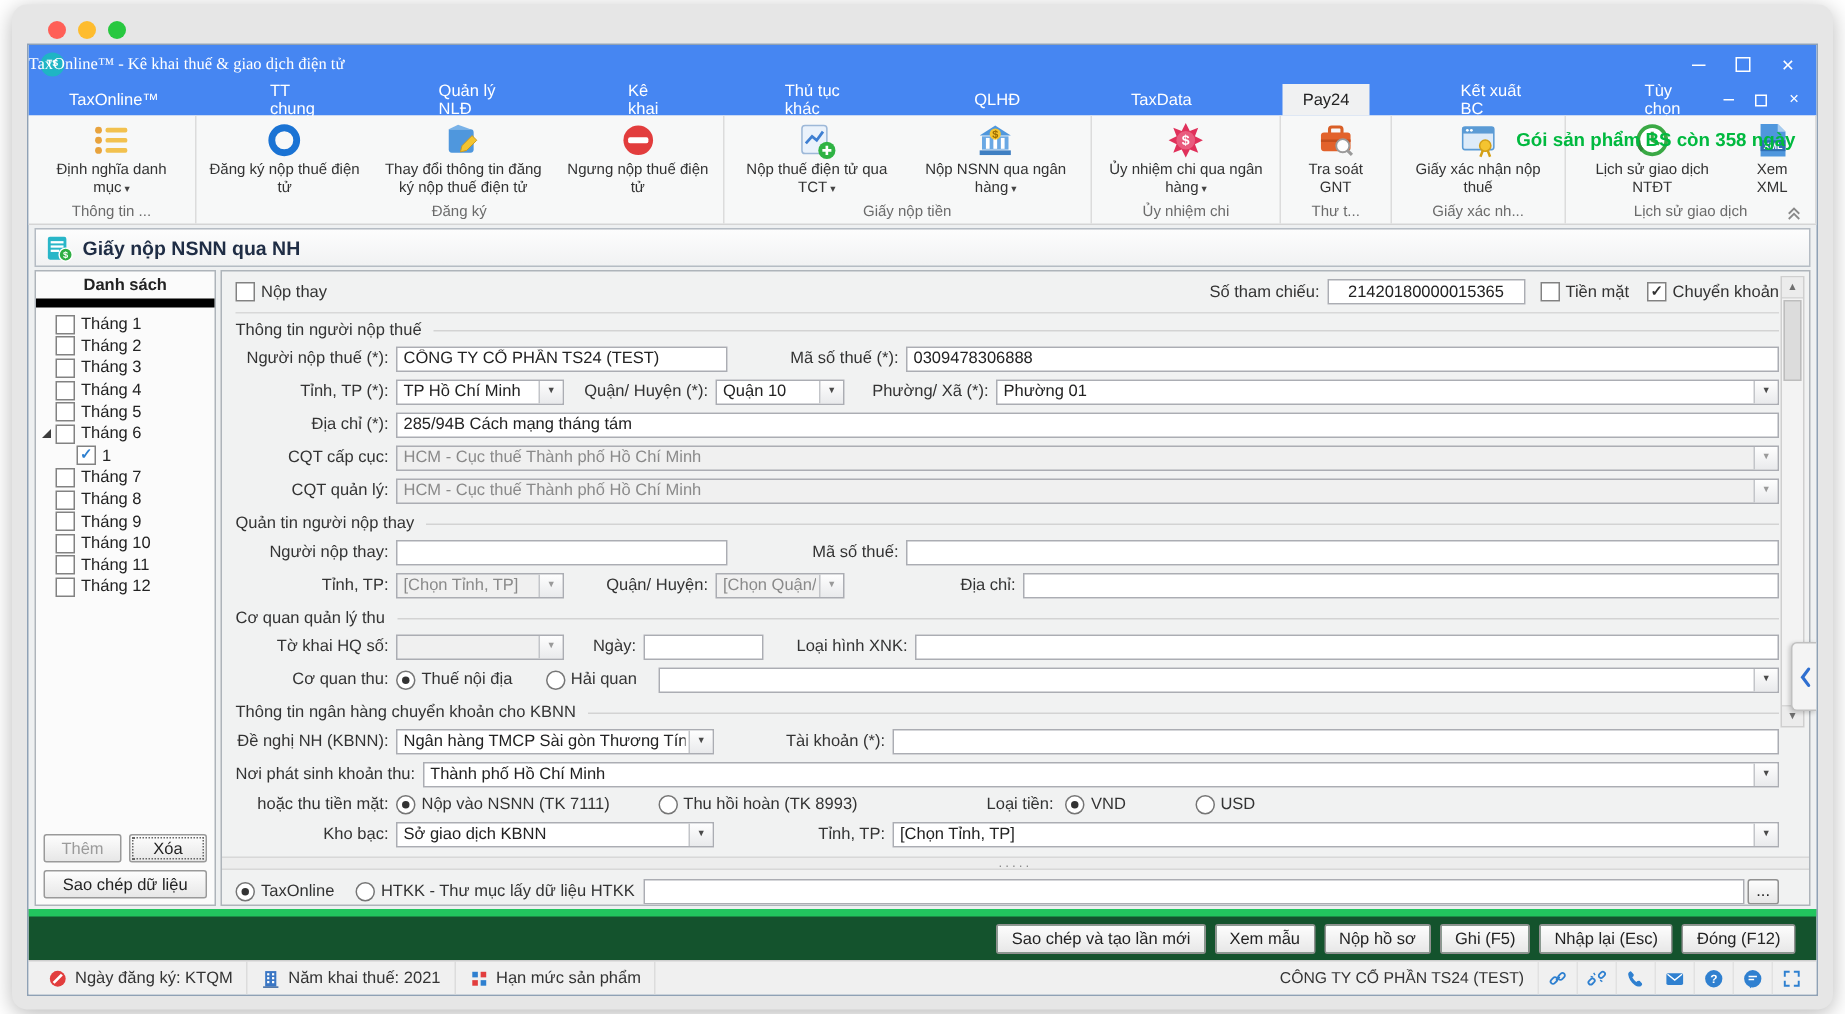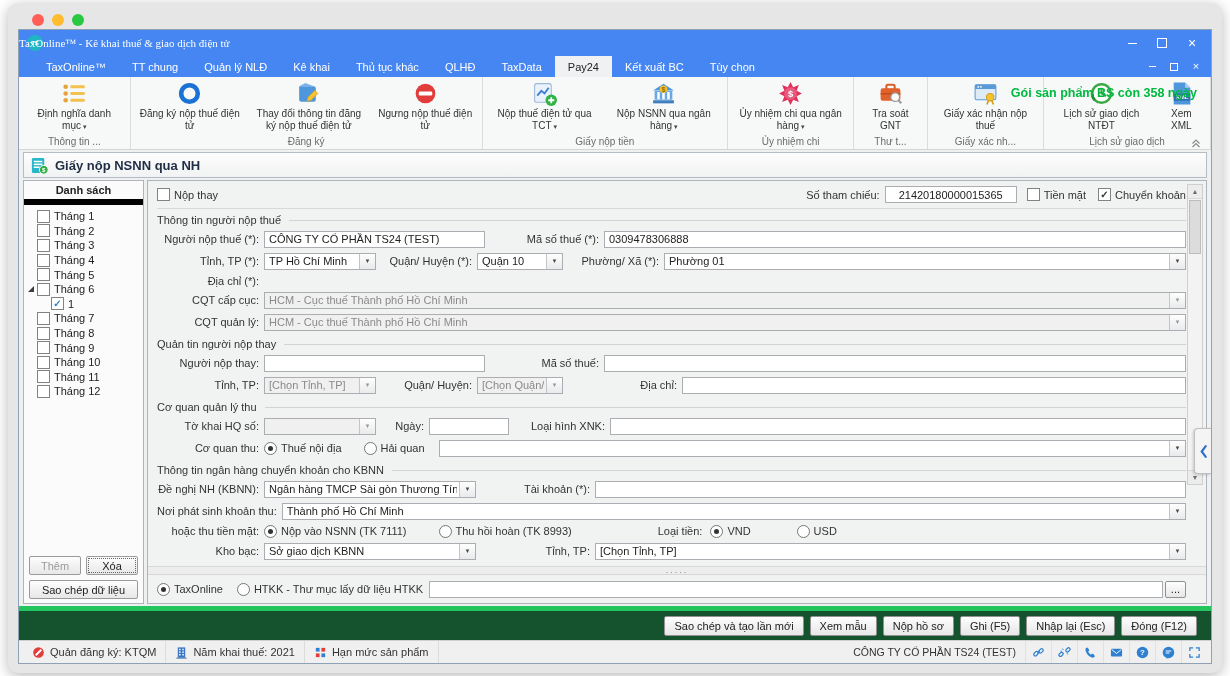--- a/index.html
+++ b/index.html
@@ -13,21 +13,21 @@
   .titlebar{height:26px;background:var(--titlebar,#4686f2);display:flex;align-items:center;position:relative;flex-shrink:0;}
   .logo{width:16px;height:16px;border-radius:50%;background:#1fb5c4;margin-left:8px;display:flex;align-items:center;justify-content:center;color:#fff;font-size:6px;font-weight:bold;}
   .tb-title{position:absolute;left:0;right:0;text-align:left;color:#fff;font-size:11px;font-family:Liberation Serif, serif;}
   .wcs{margin-left:auto;display:flex;align-items:center;gap:16px;padding-right:12px;z-index:2;}
   .wc{width:14px;height:14px;display:flex;align-items:center;justify-content:center;color:#fff;}
   .wc.min::before{content:"";width:9px;border-top:1.5px solid #fff;}
   .wc.max::before{content:"";width:8px;height:8px;border:1.2px solid #fff;}
   .wc.close{font-size:14px;line-height:1;}
   
   .menubar{height:21px;background:var(--titlebar,#4686f2);display:flex;align-items:stretch;flex-shrink:0;}
-  .mis{display:flex;align-items:stretch;padding-left:14px;}
+  .mis{display:flex;align-items:stretch;padding-left:14px;gap:48px;}
   .mi{color:#fff;font-size:11px;padding:0 13px;display:flex;align-items:center;cursor:default;}
   .mi.active{background:#f0f1f2;color:#222;}
   .mdi{margin-left:auto;display:flex;align-items:center;gap:12px;padding-right:10px;}
   .wc2{width:10px;height:10px;display:flex;align-items:center;justify-content:center;color:#fff;}
   .wc2.min::before{content:"";width:7px;border-top:1.2px solid #fff;}
   .wc2.max::before{content:"";width:6px;height:6px;border:1px solid #fff;}
   .wc2.close{font-size:11px;line-height:1;}
   
   .ribbon{height:72px;background:#f7f8f8;border-bottom:1px solid #d5d5d5;position:relative;flex-shrink:0;}
   .rgroups{display:flex;height:100%;align-items:stretch;}
@@ -461,20 +461,23 @@
               <span class="arr">▼</span>
             </div>
           <span class="rl2">Phường/ Xã (*):</span>
           <div class="tb combo fx">
               <span>Phường 01</span>
               <span class="arr">▼</span>
             </div>
         </div>
         <div class="frow">
           <span class="ll">Địa chỉ (*):</span>
+          <div class="tb fx">
+              <span>285/94B Cách mạng tháng tám</span>
+            </div>
         </div>
         <div class="frow">
           <span class="ll">CQT cấp cục:</span>
           <div class="tb combo fx dis">
               <span>HCM - Cục thuế Thành phố Hồ Chí Minh</span>
               <span class="arr">▼</span>
             </div>
         </div>
         <div class="frow">
           <span class="ll">CQT quản lý:</span>
@@ -633,21 +636,21 @@
 
     <div class="statusbar">
       <span id="sb-left" style="display:flex;align-items:stretch;">
           <span class="sb-item">
             <span style="display: flex;">
               <svg viewBox="0 0 14 14">
                 <circle cx="7" cy="7" r="5.7" fill="#e23d3d"></circle>
                 <rect x="2.8" y="6" width="8.4" height="2" fill="#fff" transform="rotate(-45 7 7)"></rect>
               </svg>
             </span>
-            <span>Quản đăng ký: KTQM</span>
+            <span>Ngày đăng ký: KTQM</span>
           </span>
           <span class="sb-item">
             <span style="display: flex;">
               <svg viewBox="0 0 14 14">
                 <rect x="3" y="1.5" width="8" height="11" fill="#3a76c4"></rect>
                 <rect x="4.4" y="3" width="1.6" height="1.6" fill="#fff"></rect>
                 <rect x="7.9" y="3" width="1.6" height="1.6" fill="#fff"></rect>
                 <rect x="4.4" y="5.8" width="1.6" height="1.6" fill="#fff"></rect>
                 <rect x="7.9" y="5.8" width="1.6" height="1.6" fill="#fff"></rect>
                 <rect x="4.4" y="8.6" width="1.6" height="1.6" fill="#fff"></rect>

